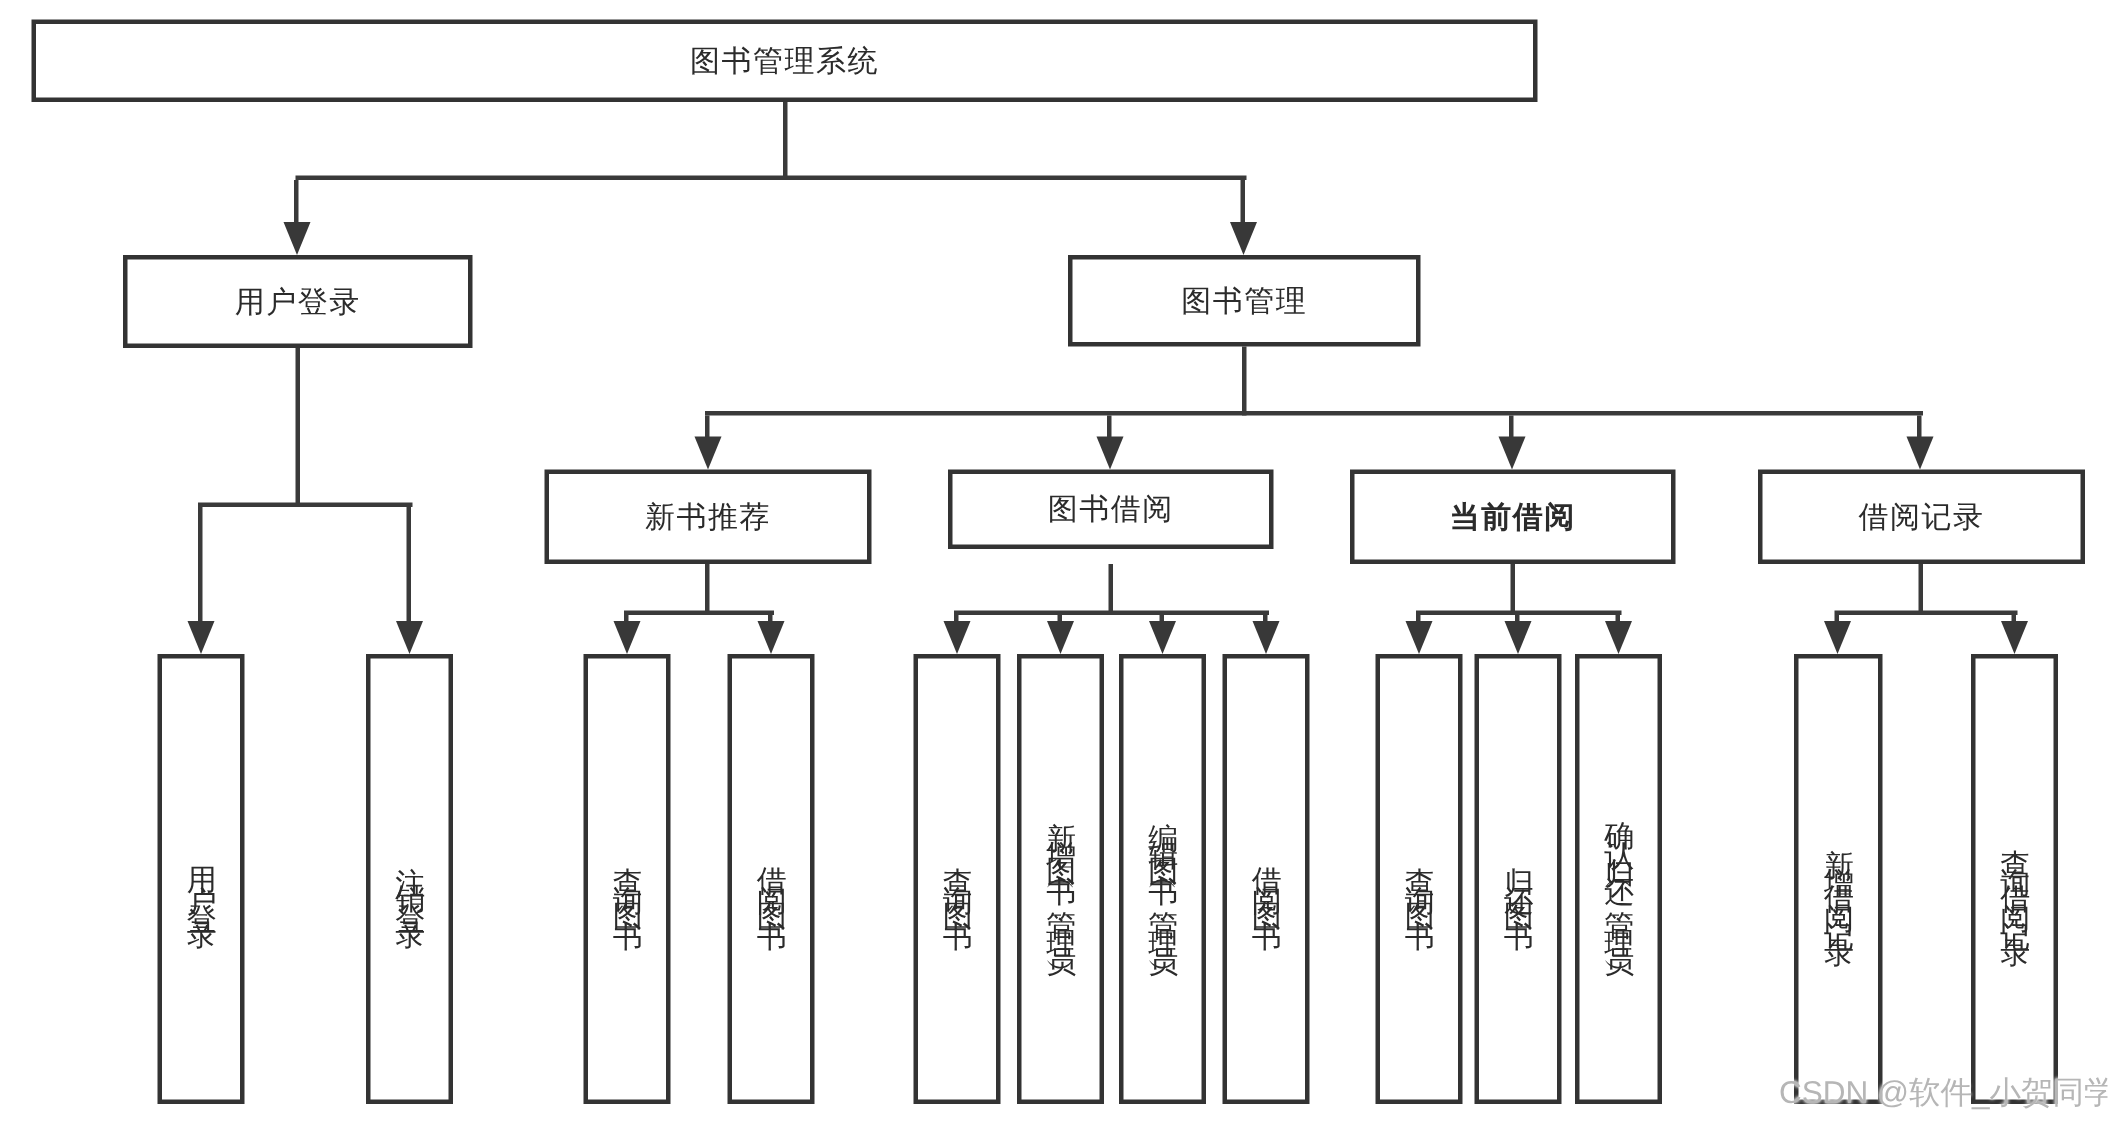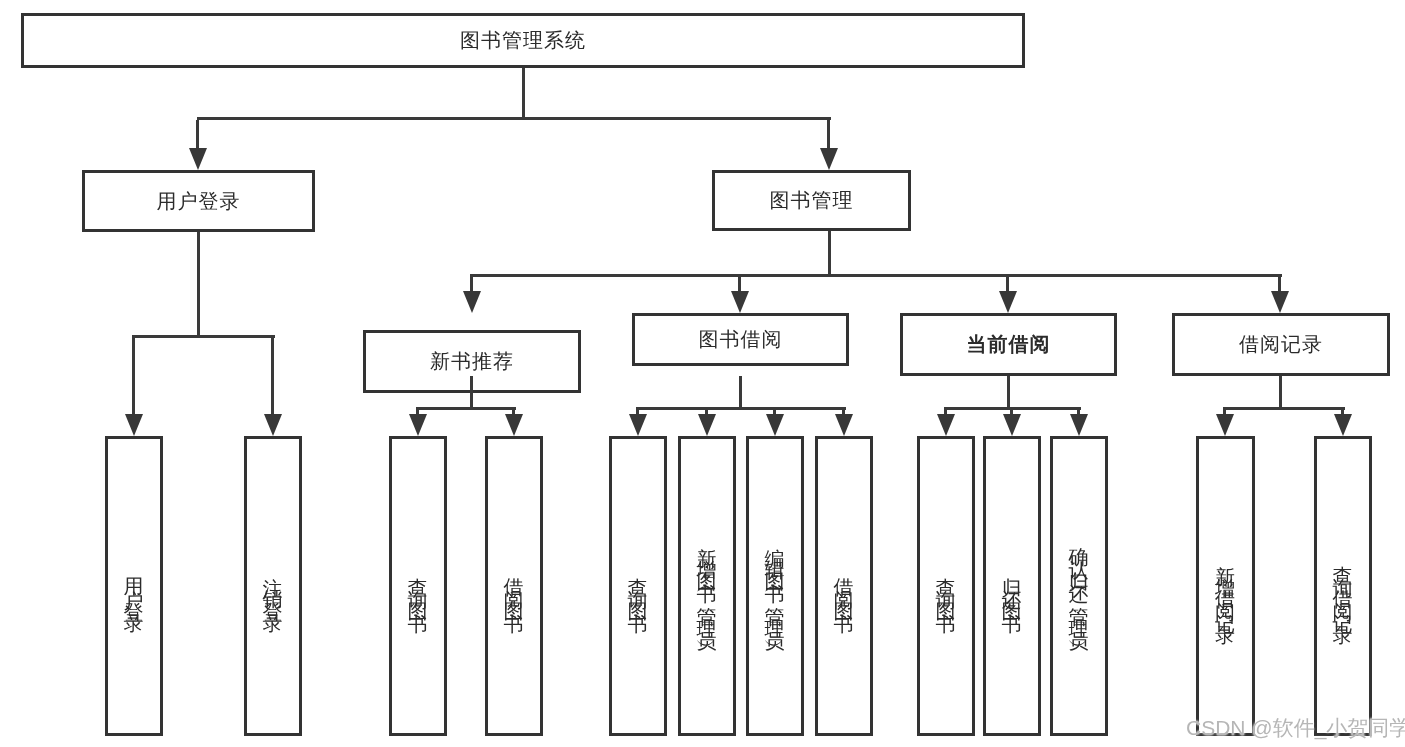--- a/index.html
+++ b/index.html
@@ -71,37 +71,37 @@
   </div>
 
   <div class="vline" style="left:522px; top:68px; height:52px;"></div>
   <div class="hline" style="left:197px; top:117px; width:634px;"></div>
   <div class="arrow" style="left:189px; top:120px; height:50px;"></div>
   <div class="arrow" style="left:820px; top:120px; height:50px;"></div>
 
   <div class="node node-h" style="left:82px; top:170px; width:233px; height:62px;">
     <span>用户登录</span>
   </div>
-  <div class="node node-h" style="left:712px; top:170px; width:199px; height:61px;">
+  <div class="node node-h" style="left:712px; top:170px; width:235px; height:61px;">
     <span>图书管理</span>
   </div>
 
   <div class="vline" style="left:197px; top:232px; height:106px;"></div>
   <div class="hline" style="left:132px; top:335px; width:143px;"></div>
   <div class="arrow" style="left:125px; top:338px; height:98px;"></div>
   <div class="arrow" style="left:264px; top:338px; height:98px;"></div>
 
   <div class="vline" style="left:828px; top:231px; height:46px;"></div>
   <div class="hline" style="left:470px; top:274px; width:812px;"></div>
   <div class="arrow" style="left:463px; top:277px; height:36px;"></div>
   <div class="arrow" style="left:731px; top:277px; height:36px;"></div>
   <div class="arrow" style="left:999px; top:277px; height:36px;"></div>
   <div class="arrow" style="left:1271px; top:277px; height:36px;"></div>
 
-  <div class="node node-h" style="left:363px; top:330px; width:218px; height:63px;">
+  <div class="node node-h" style="left:363px; top:313px; width:218px; height:63px;">
     <span>新书推荐</span>
   </div>
   <div class="node node-h" style="left:632px; top:313px; width:217px; height:53px;">
     <span>图书借阅</span>
   </div>
   <div class="node node-h" style="left:900px; top:313px; width:217px; height:63px;font-weight:bold;">
     <span>当前借阅</span>
   </div>
   <div class="node node-h" style="left:1172px; top:313px; width:218px; height:63px;">
     <span>借阅记录</span>

